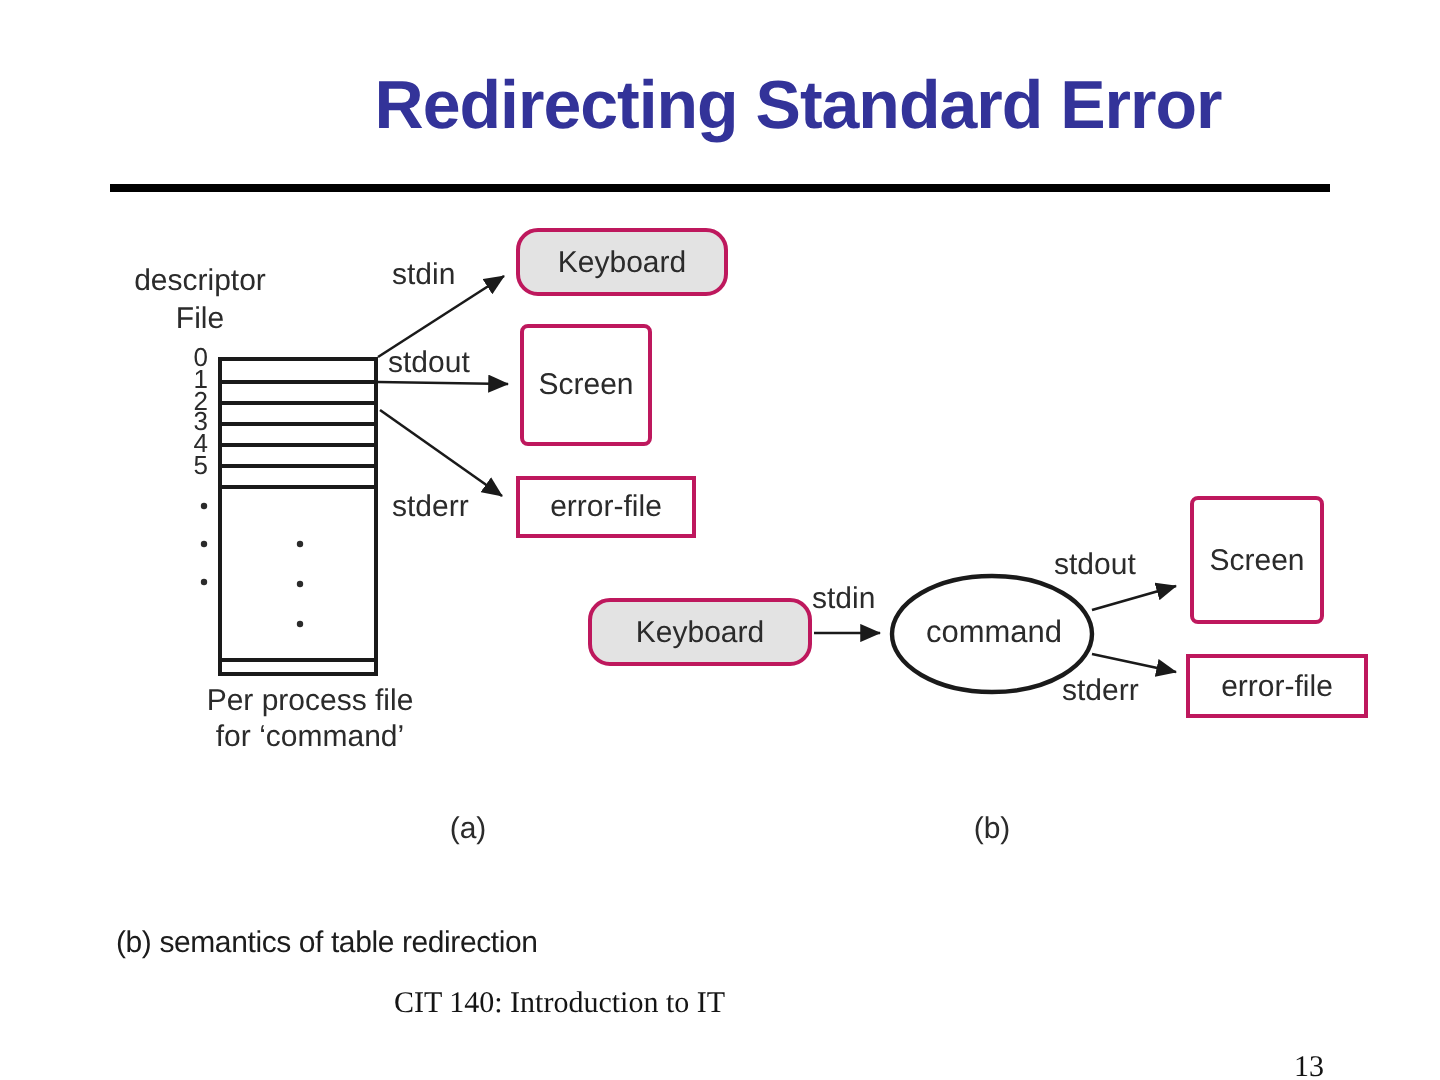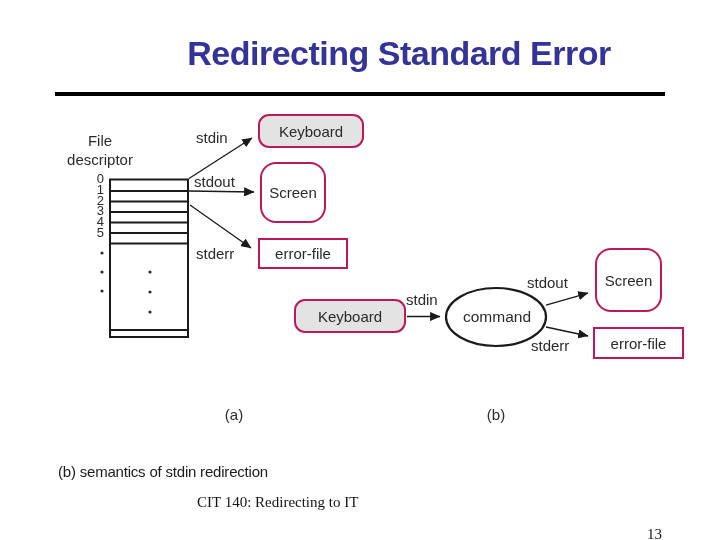--- a/index.html
+++ b/index.html
@@ -24,21 +24,21 @@
   .lbl-stderr-a{left:196px;top:245px;width:50px;}
   .lbl-stdin-b{left:406px;top:291px;width:44px;}
   .lbl-stdout-b{left:527px;top:274px;width:54px;}
   .lbl-stderr-b{left:531px;top:337px;width:50px;}
   .node{
     display:flex;align-items:center;justify-content:center;
     border:2px solid #be185d;background:#ffffff;box-sizing:border-box;
     font-size:15px;color:#2b2b2b;white-space:nowrap;
   }
   .node.gray{background:#e3e3e3;border-radius:11px;}
-  .node.squircle{border-radius:16px;}
+  .node.squircle{border-radius:4px;}
   .kb-a{left:258px;top:114px;width:106px;height:34px;}
   .sc-a{left:260px;top:162px;width:66px;height:61px;}
   .ef-a{left:258px;top:238px;width:90px;height:31px;}
   .kb-b{left:294px;top:299px;width:112px;height:34px;}
   .sc-b{left:595px;top:248px;width:67px;height:64px;}
   .ef-b{left:593px;top:327px;width:91px;height:32px;}
   .cmd-label{left:447px;top:308px;width:100px;text-align:center;font-size:15.5px;}
   .table-note{left:85px;top:342px;width:140px;text-align:center;line-height:17.5px;}
   .part-tag{width:34px;text-align:center;}
   .tag-a{left:217px;top:406px;}
@@ -91,51 +91,53 @@
         <line x1="190" y1="205" x2="251" y2="248"></line>
         <line x1="407" y1="316.5" x2="440" y2="316.5"></line>
         <line x1="546" y1="305" x2="588" y2="293"></line>
         <line x1="546" y1="327" x2="588" y2="336"></line>
       </g>
       <ellipse cx="496" cy="317" rx="50" ry="29" stroke-width="2.2" fill="#ffffff"></ellipse>
     </g>
   </svg>
 
   <div class="abs fig-text fd-label">
+    <div>descriptor</div>
     <div>File</div>
-    <div>descriptor</div>
   </div>
   <div class="abs fd-numbers">
     <div>0</div>
     <div>1</div>
     <div>2</div>
     <div>3</div>
     <div>4</div>
     <div>5</div>
   </div>
 
   <div class="abs fig-text stream-label lbl-stdin-a">stdin</div>
   <div class="abs fig-text stream-label lbl-stdout-a">stdout</div>
   <div class="abs fig-text stream-label lbl-stderr-a">stderr</div>
 
   <div class="abs node gray kb-a" style="background: rgb(227, 227, 227);">Keyboard</div>
   <div class="abs node squircle sc-a">Screen</div>
   <div class="abs node ef-a">error-file</div>
 
   <div class="abs fig-text table-note">
+    <div>Per process file</div>
+    <div>for ‘command’</div>
   </div>
   <div class="abs fig-text part-tag tag-a">(a)</div>
 
   <div class="abs node gray kb-b" style="background: rgb(227, 227, 227);">Keyboard</div>
   <div class="abs fig-text stream-label lbl-stdin-b">stdin</div>
   <div class="abs fig-text cmd-label">command</div>
   <div class="abs fig-text stream-label lbl-stdout-b">stdout</div>
   <div class="abs fig-text stream-label lbl-stderr-b">stderr</div>
   <div class="abs node squircle sc-b">Screen</div>
   <div class="abs node ef-b">error-file</div>
   <div class="abs fig-text part-tag tag-b">(b)</div>
 
-  <div class="abs caption caption2">(b) semantics of stdin redirection</div>
+  <div class="abs caption caption2">(b) semantics of table redirection</div>
 
-  <div class="abs footer-text">CIT 140: Redirecting to IT</div>
+  <div class="abs footer-text">CIT 140: Introduction to IT</div>
   <div class="abs page-num">13</div>
 
 </div>
 
 </body></html>

